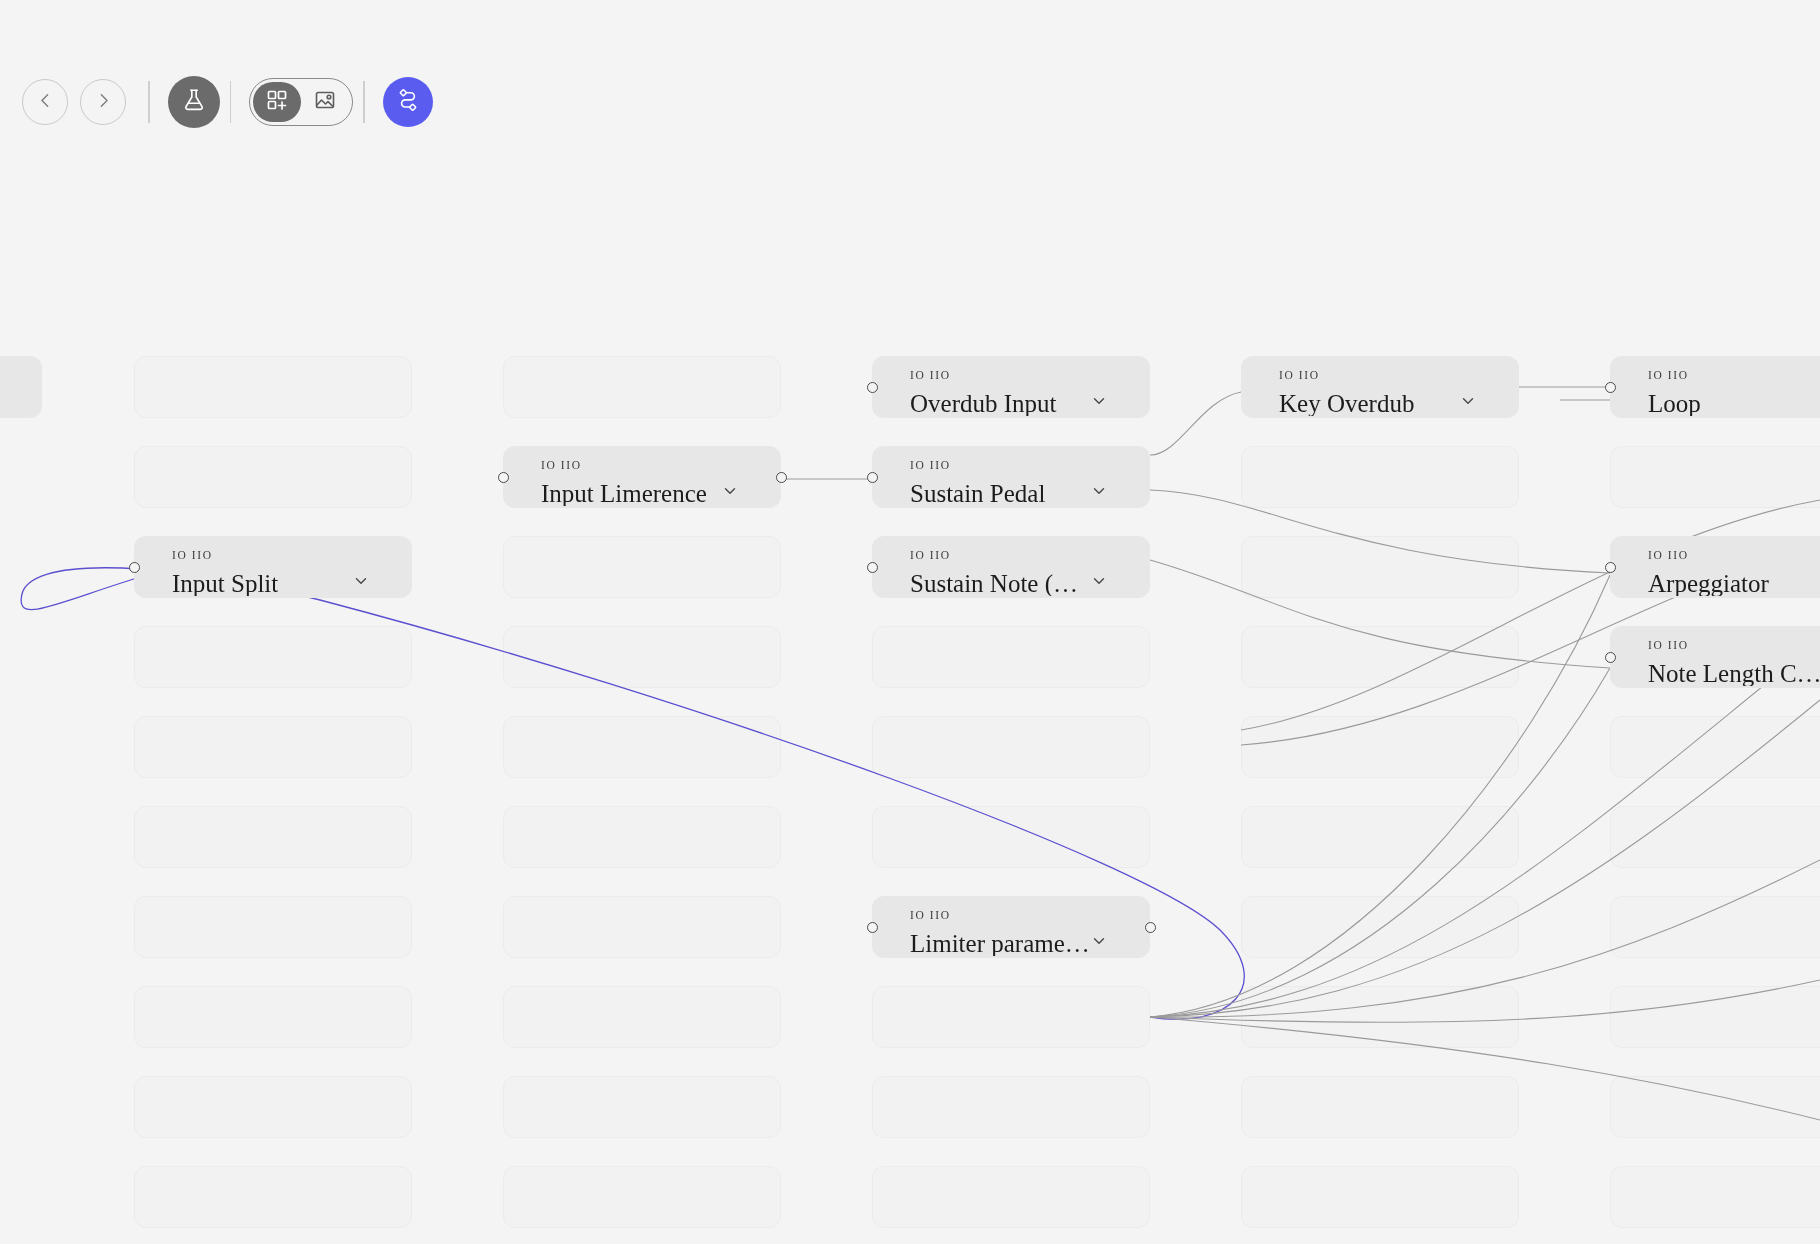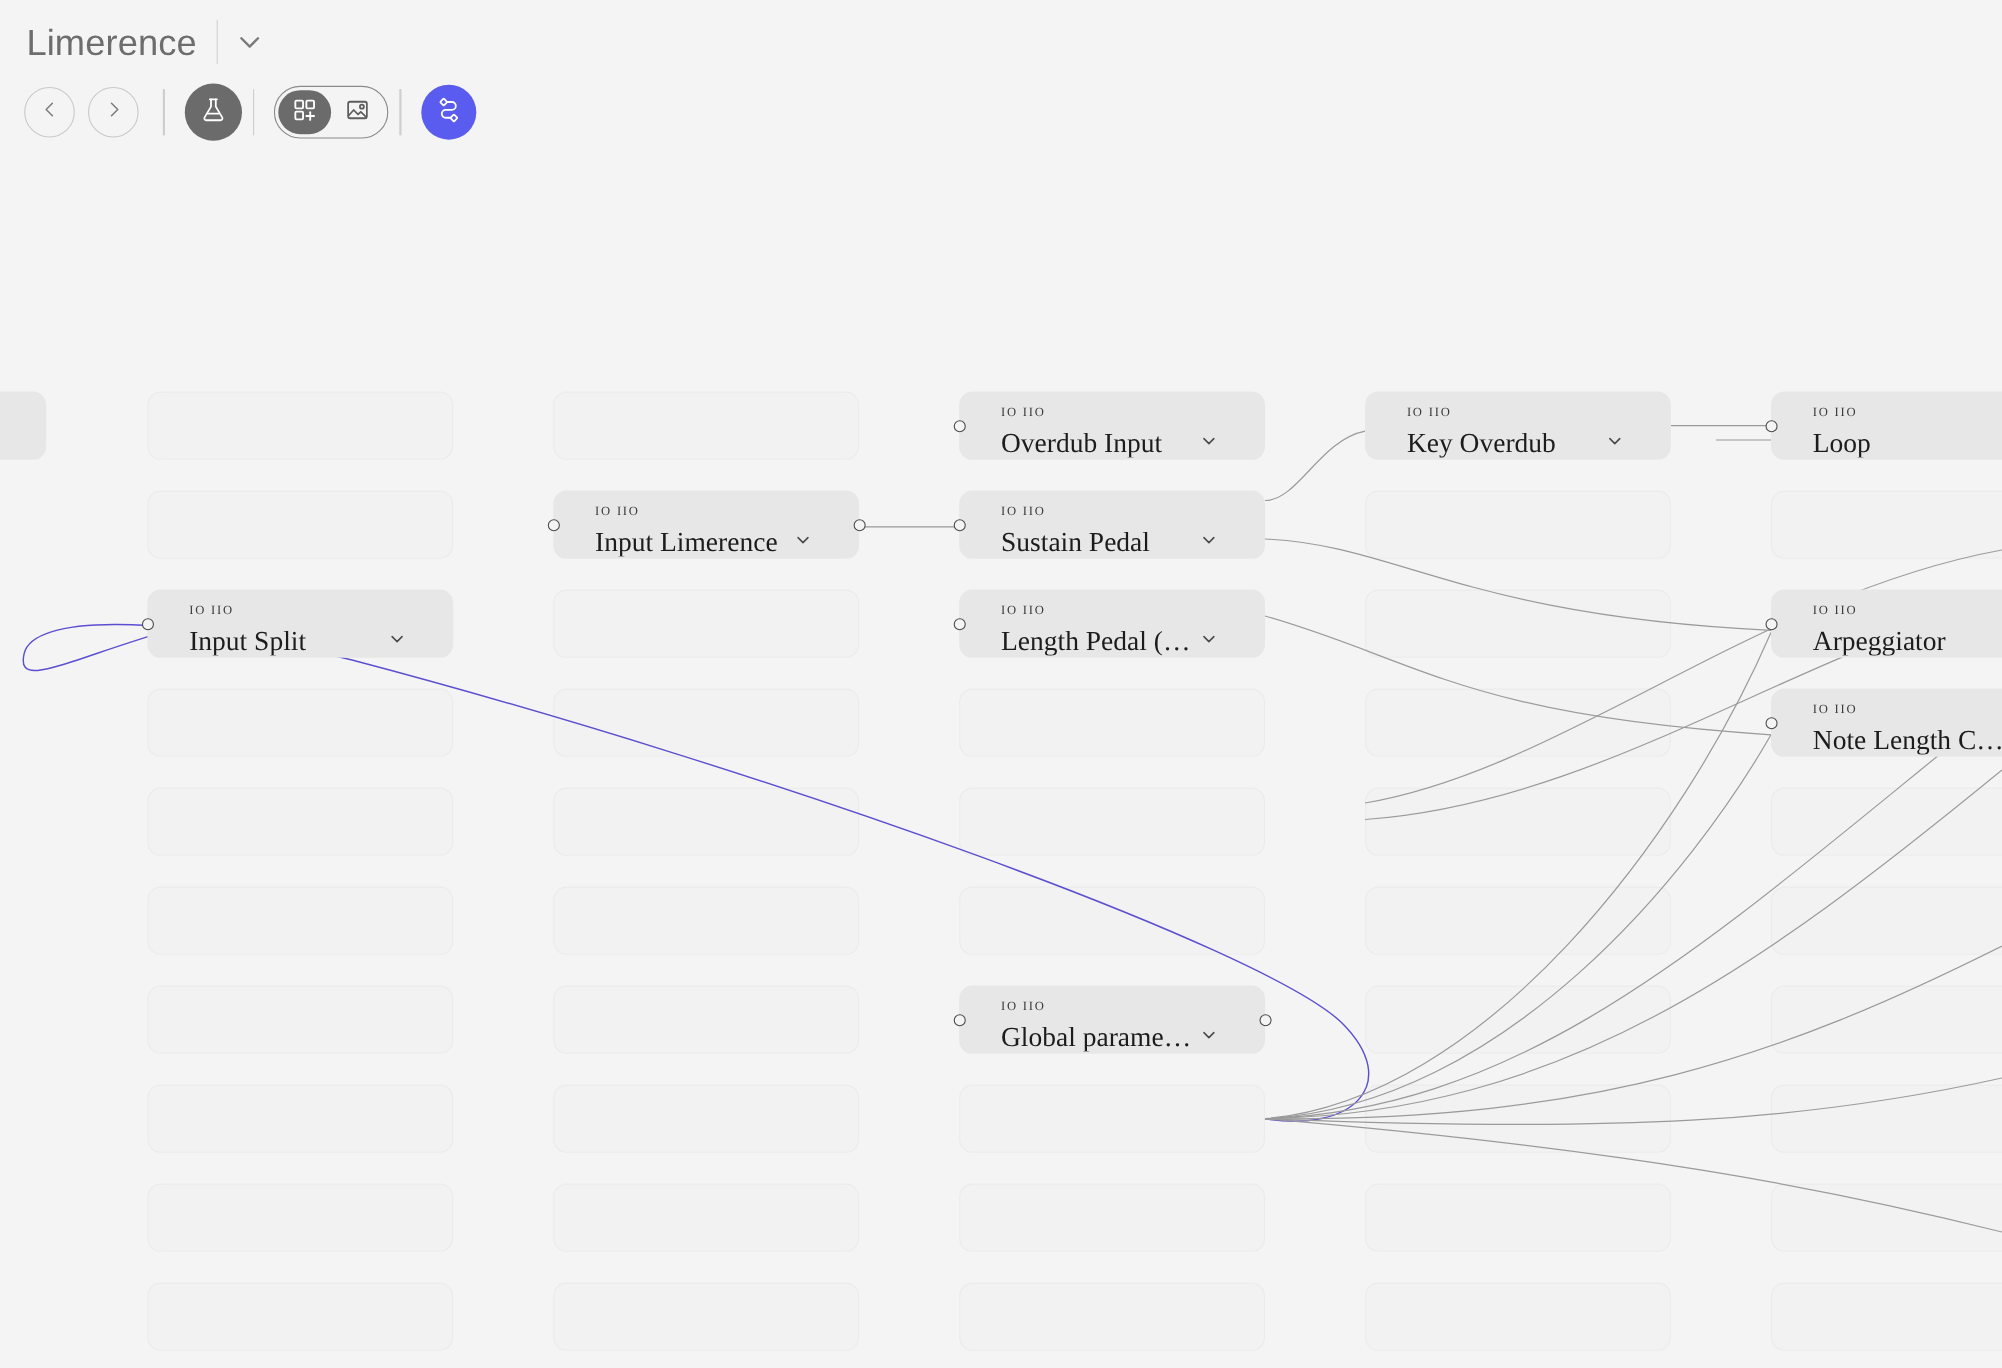--- a/index.html
+++ b/index.html
@@ -80,29 +80,20 @@
     position:absolute;width:11px;height:11px;border-radius:50%;
     border:1.4px solid #4a4a4a;background:#f4f4f4;box-sizing:border-box;
   }
   .port.in{left:-5.5px;}
   .port.out{right:-5.5px;}
 </style>
 </head>
 <body>
 
 <div id="header">
-  <div id="title-row">
-    <div id="app-title">Limerence</div>
-    <div id="title-divider"></div>
-    <span style="cursor:pointer;">
-      <svg class="chev-lg" viewBox="0 0 24 24" fill="none" stroke="#7a7a7a" stroke-width="2" stroke-linecap="round" stroke-linejoin="round">
-          <polyline points="5,9 12,16 19,9"></polyline>
-        </svg>
-    </span>
-  </div>
 
   <div id="toolbar">
     <div class="circle-btn">
       <span>
         <svg width="17" height="17" viewBox="0 0 24 24" fill="none" stroke="#7d7d7d" stroke-width="2" stroke-linecap="round" stroke-linejoin="round">
             <polyline points="15,4 7,12 15,20"></polyline>
           </svg>
       </span>
     </div>
     <div class="circle-btn">
@@ -264,31 +255,31 @@
           <div class="node-title">Sustain Pedal</div>
         </div>
         <span class="node-chev" style="left: 218px; top: 36px;"><svg width="18" height="18" viewBox="0 0 24 24" fill="none" stroke="#4a4a4a" stroke-width="1.9" stroke-linecap="round" stroke-linejoin="round">
             <polyline points="6,9 12,15 18,9"></polyline>
           </svg></span>
         <span class="port in" style="top: 26px;"></span>
       </div>
       <div class="node" style="left: 872px; top: 536px; width: 278px; height: 62px;">
         <div class="node-body">
           <div class="node-kind">IO IIO</div>
-          <div class="node-title">Length Pedal (…</div>
+          <div class="node-title">Sustain Note (…</div>
         </div>
         <span class="node-chev" style="left: 218px; top: 36px;"><svg width="18" height="18" viewBox="0 0 24 24" fill="none" stroke="#4a4a4a" stroke-width="1.9" stroke-linecap="round" stroke-linejoin="round">
             <polyline points="6,9 12,15 18,9"></polyline>
           </svg></span>
         <span class="port in" style="top: 26px;"></span>
       </div>
       <div class="node" style="left: 872px; top: 896px; width: 278px; height: 62px;">
         <div class="node-body">
           <div class="node-kind">IO IIO</div>
-          <div class="node-title">Global parame…</div>
+          <div class="node-title">Limiter parame…</div>
         </div>
         <span class="node-chev" style="left: 218px; top: 36px;"><svg width="18" height="18" viewBox="0 0 24 24" fill="none" stroke="#4a4a4a" stroke-width="1.9" stroke-linecap="round" stroke-linejoin="round">
             <polyline points="6,9 12,15 18,9"></polyline>
           </svg></span>
         <span class="port in" style="top: 26px;"></span>
         <span class="port out" style="top: 26px;"></span>
       </div>
       <div class="node" style="left: 1241px; top: 356px; width: 278px; height: 62px;">
         <div class="node-body">
           <div class="node-kind">IO IIO</div>

